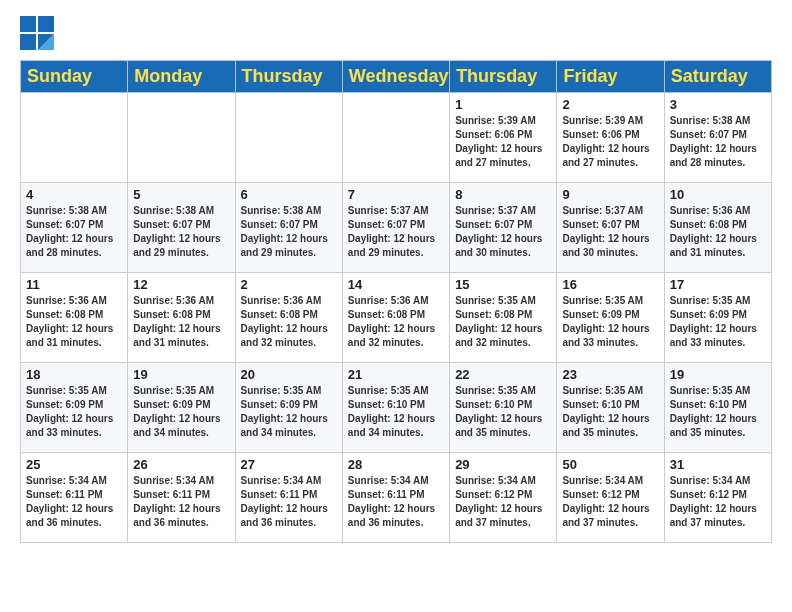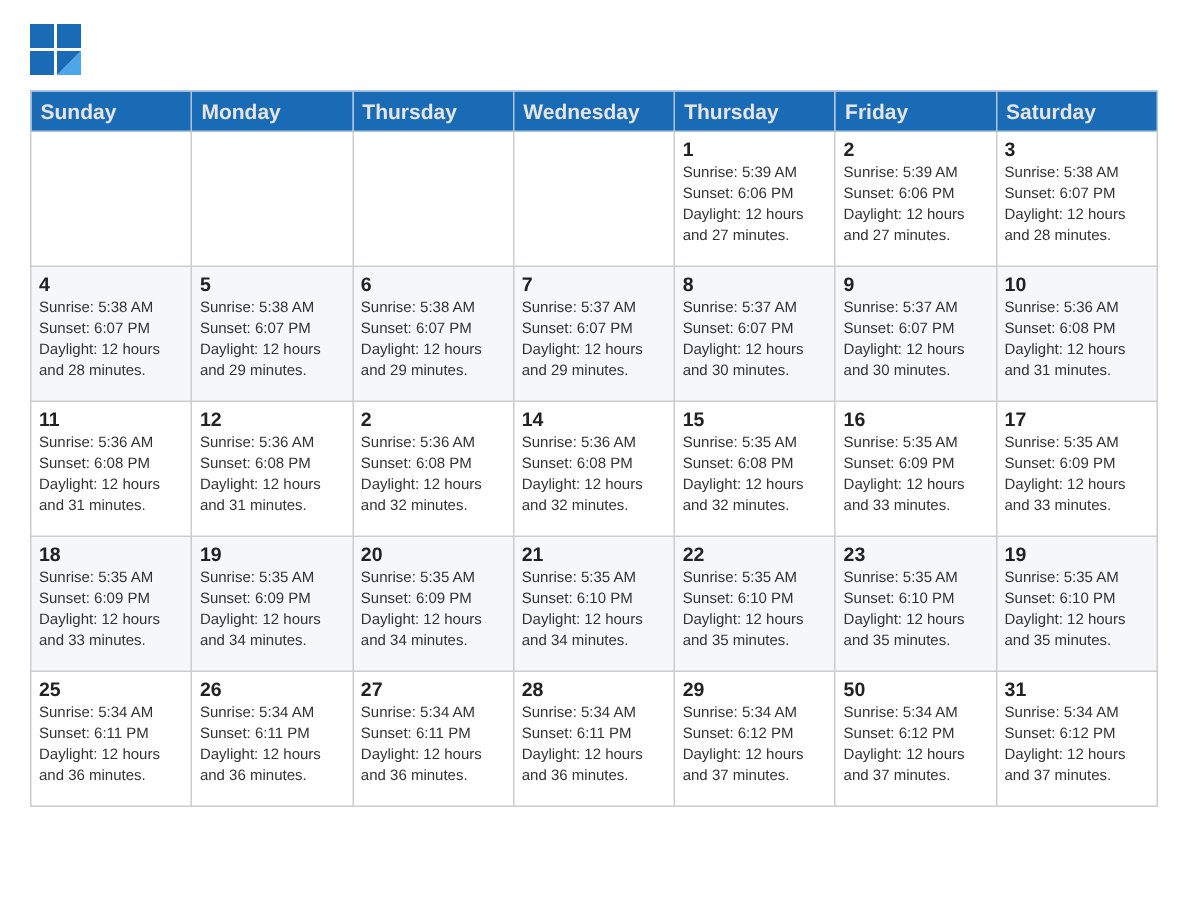--- a/index.html
+++ b/index.html
@@ -44,24 +44,24 @@
       font-size: 15px;
       color: #444;
     }
     .calendar {
       width: 100%;
       border-collapse: collapse;
       table-layout: fixed;
     }
     .calendar thead tr th {
       background: #1a6bb5;
-      color: #e5e5e5;
+      color: #fde047;
       text-align: left;
       padding: 5px 6px;
-      font-size: 14px;
+      font-size: 18px;
       border: 1px solid #b0c4de;
     }
     .calendar tbody tr td {
       vertical-align: top;
       border: 1px solid #ccc;
       padding: 4px 5px;
       min-height: 70px;
       height: 90px;
       font-size: 10.5px;
       color: #222;
@@ -73,20 +73,21 @@
     .day-number {
       font-size: 13px;
       font-weight: bold;
       color: #222;
       margin-bottom: 2px;
     }
     .day-info {
       font-size: 10px;
       color: #333;
       line-height: 1.4;
+      font-weight: bold;
     }
     .empty { background: #fff !important; }
     
     .logo-shape {
       display: inline-block;
       width: 34px;
       height: 34px;
       margin-right: 3px;
     }
   </style>

